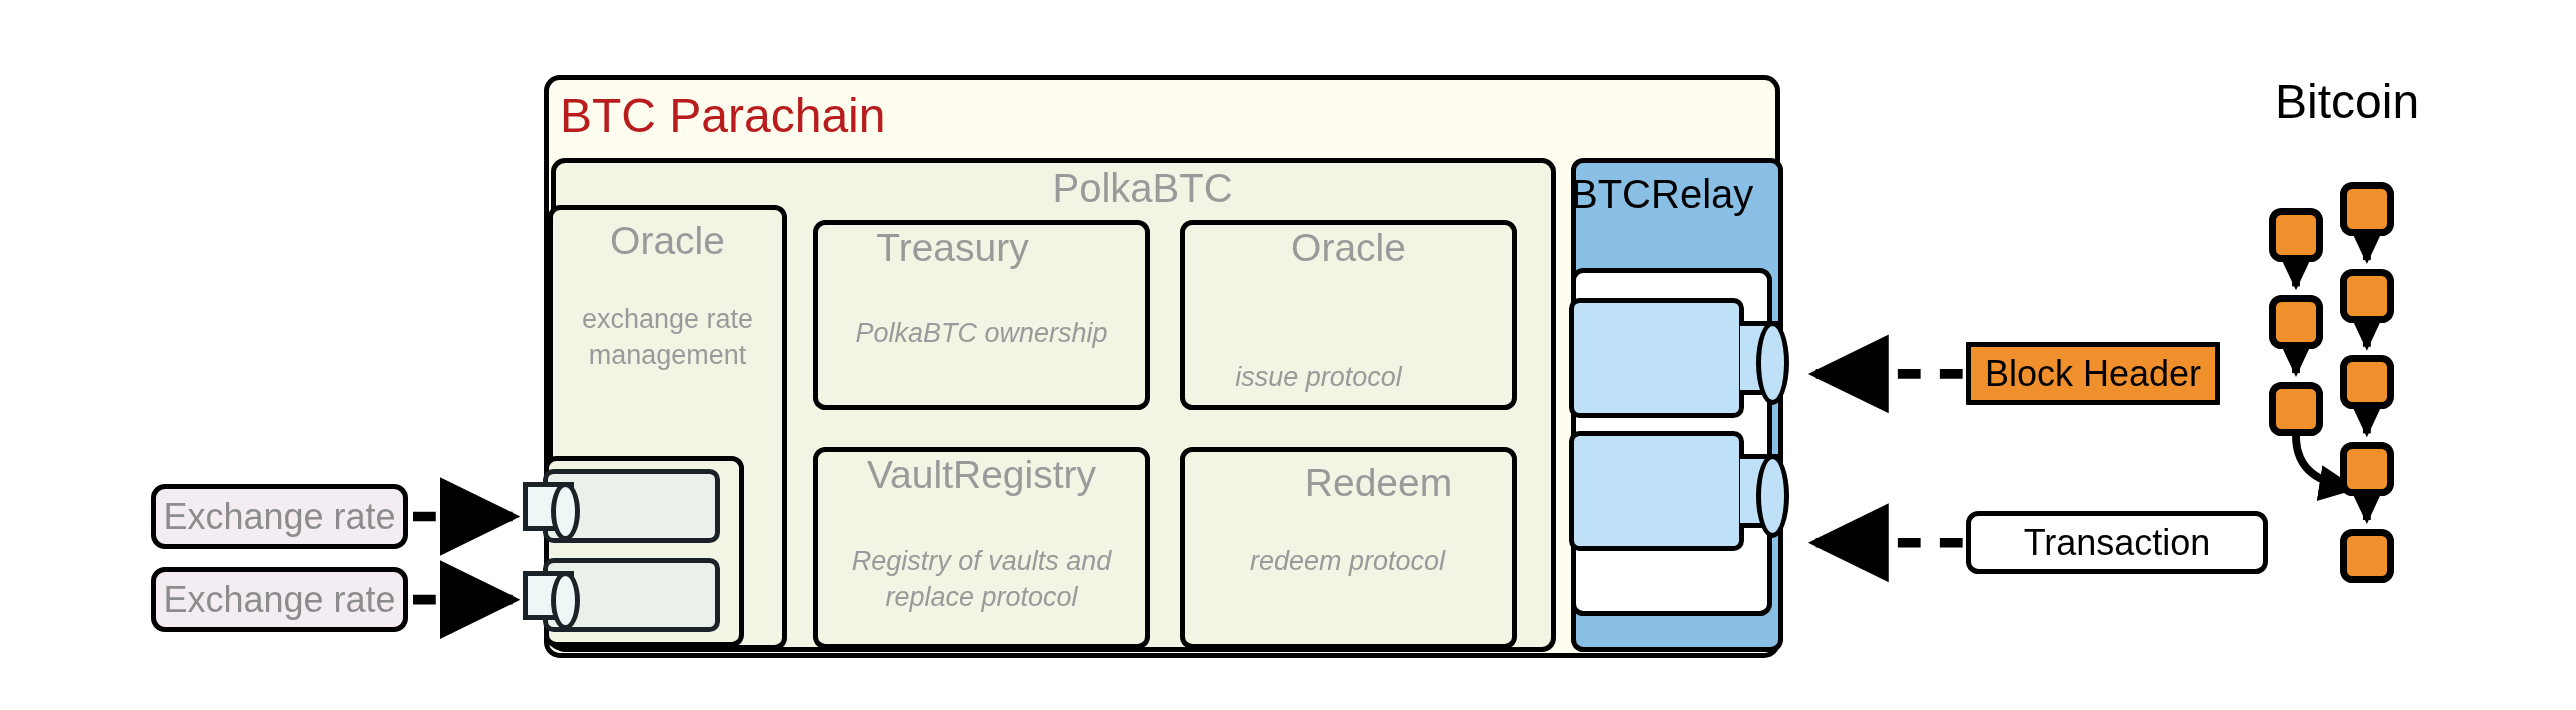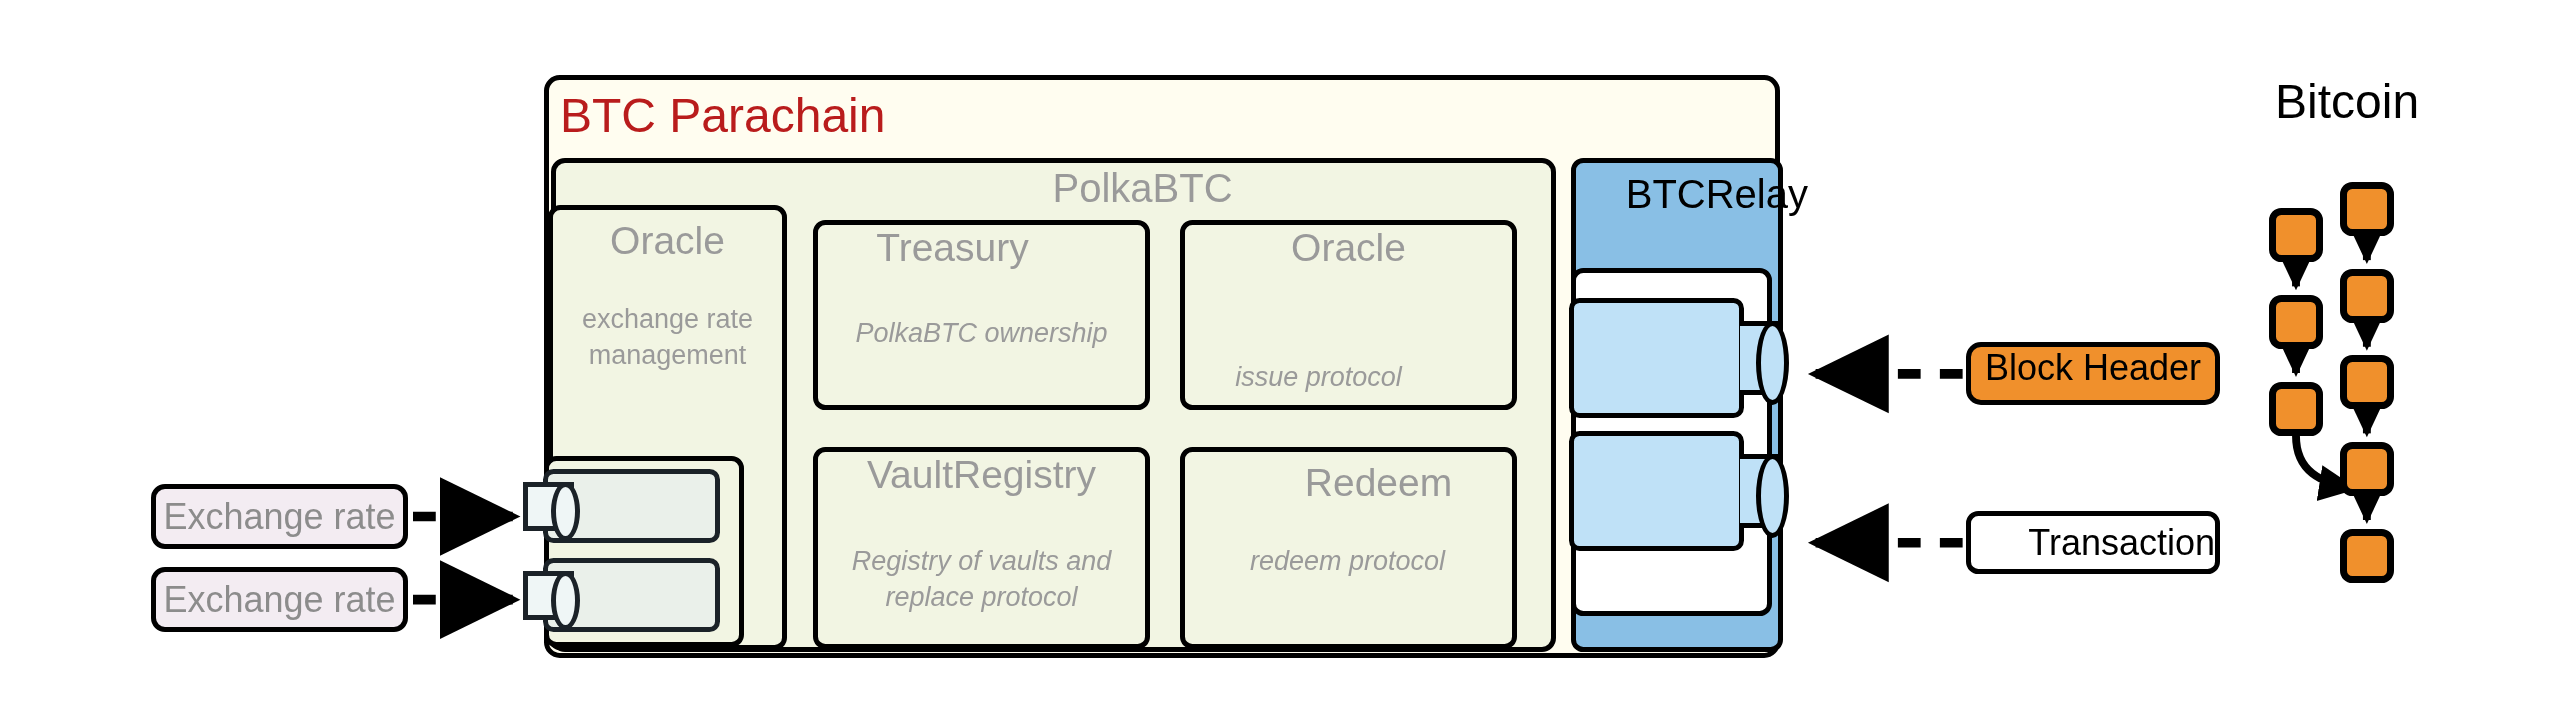--- a/index.html
+++ b/index.html
@@ -150,21 +150,21 @@
 
   
   #btcrelay-box {
     left: 1571px; top: 158px; width: 212px; height: 494px;
     background: #89bfe5;
     border: 5.3px solid #000000;
     border-radius: 12.3px;
   }
   #btcrelay-title {
     left: 1571px; top: 172px; width: 212px;
-    text-align: right; font-size: 40px; color: #000000; margin-left: 25px;
+    text-align: left; font-size: 40px; color: #000000;
   }
   #btcrelay-inner {
     left: 1571px; top: 268px; width: 201px; height: 348px;
     background: #ffffff;
     border: 5.3px solid #000000;
     border-radius: 12.3px;
   }
   .relay-store {
     width: 175px; height: 120px;
     background: #bfe1f7;
@@ -188,31 +188,31 @@
     box-sizing: content-box;
   }
   #relay-port-1 { left: 1740px; top: 321px; }
   #relay-port-2 { left: 1740px; top: 454px; }
 
   
   #block-header-box {
     left: 1966px; top: 342px; width: 254px; height: 63px;
     background: #f0902c;
     border: 5.3px solid #000000;
-    border-radius: 15px;
+    border-radius: 1px;
     font-size: 36px; color: #000000;
-    display: flex; align-items: flex-start; justify-content: center;
+    display: flex; align-items: center; justify-content: center;
   }
   #transaction-box {
-    left: 1966px; top: 511px; width: 254px; height: 63px;
+    left: 1966px; top: 511px; width: 302px; height: 63px;
     background: #ffffff;
     border: 5.3px solid #000000;
     border-radius: 12.3px;
     font-size: 36px; color: #000000;
-    display: flex; align-items: center; justify-content: flex-end;
+    display: flex; align-items: center; justify-content: center;
   }
 
   
   #bitcoin-title {
     left: 2275px; top: 74px;
     font-size: 48px; color: #000000;
   }
   .btc-block {
     width: 54px; height: 54px;
     background: #f0902c;

